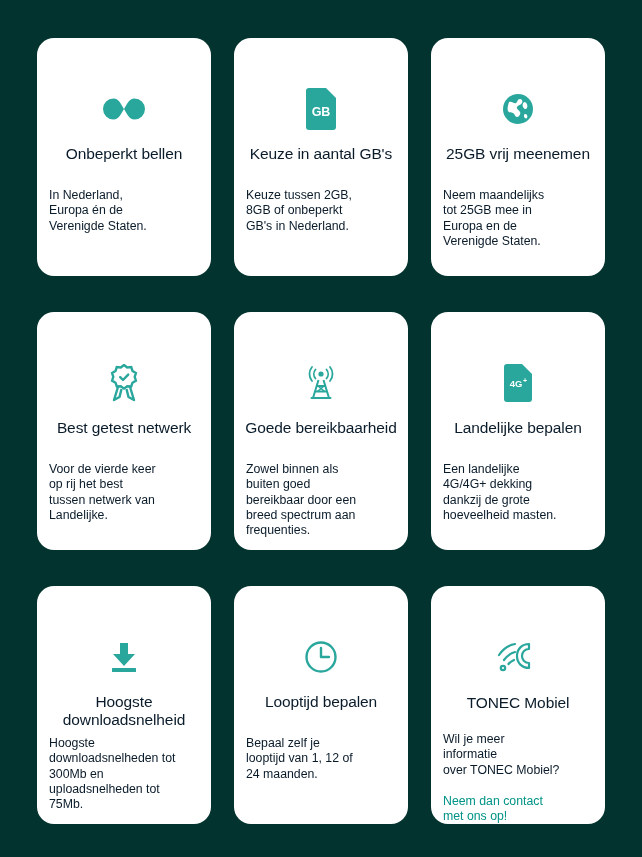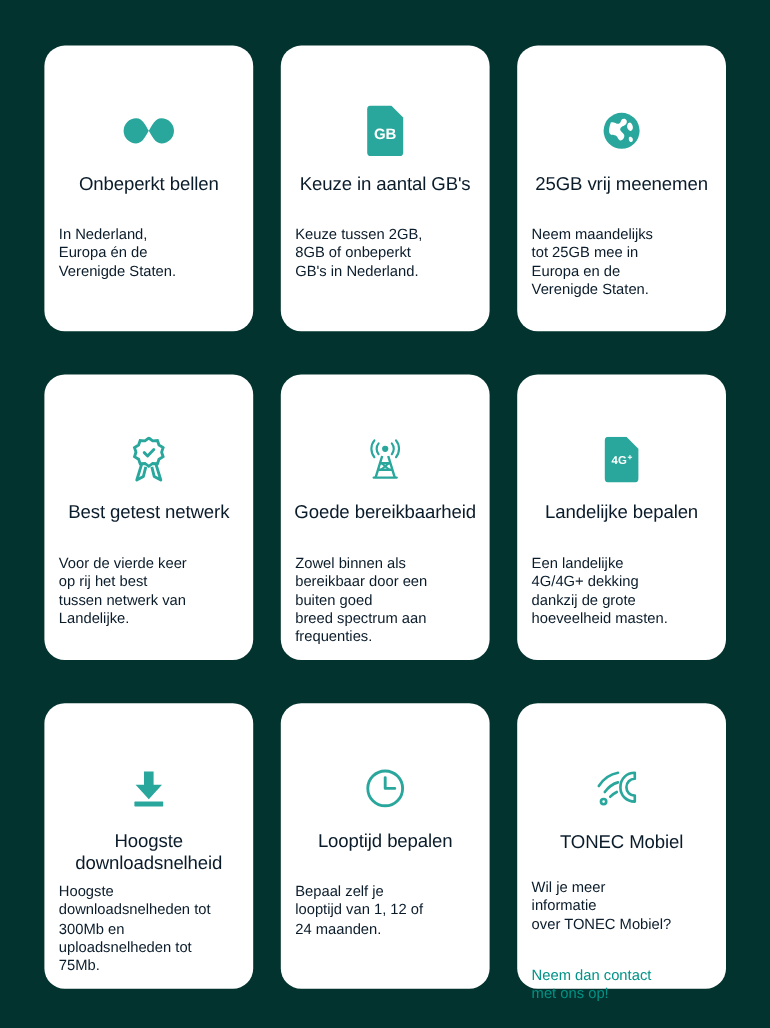--- a/index.html
+++ b/index.html
@@ -60,21 +60,21 @@
     left: 12px;
     right: -4px;
     font-size: 12.3px;
     line-height: 15.3px;
     color: #0a1b2a;
     text-align: left;
   }
   .card-body .line { display: block; white-space: nowrap; }
   .card-link {
     display: block;
-    margin-top: 28px;
+    margin-top: 16px;
     color: #009387;
     text-decoration: none;
   }
   .card-link .line { display: block; white-space: nowrap; }
 
   
   .card.contact .card-title { top: 95px; margin-top: 13px; }
   .card.contact .card-body { top: 146px; }
 
   svg { display: block; }
@@ -174,22 +174,22 @@
         <path d="M16 22 L22.5 27.5 M22 22 L15.5 27.5" fill="none" stroke="#2aa79c" stroke-width="1.6"></path>
         <path d="M9.5 34 H28.5" fill="none" stroke="#2aa79c" stroke-width="2" stroke-linecap="round"></path>
       </svg>
     </div>
     <div class="card-title">
       <span class="line">Goede</span>
       <span class="line">bereikbaarheid</span>
     </div>
     <div class="card-body">
       <span class="line">Zowel binnen als</span>
+      <span class="line">buiten goed</span>
       <span class="line">bereikbaar door een</span>
-      <span class="line">buiten goed</span>
       <span class="line">breed spectrum aan</span>
       <span class="line">frequenties.</span>
     </div>
   </div>
 
   <div class="card">
     <div class="icon-wrap">
       <svg width="30" height="38" viewBox="0 0 30 38">
         <path d="M1 3 a3 3 0 0 1 3-3 h15 l10 10 v25 a3 3 0 0 1 -3 3 h-22 a3 3 0 0 1 -3 -3 z" fill="#2aa79c"></path>
         <text x="13" y="23" font-family="Liberation Sans, sans-serif" font-size="9.5" font-weight="bold" fill="#ffffff" text-anchor="middle">4G</text>

